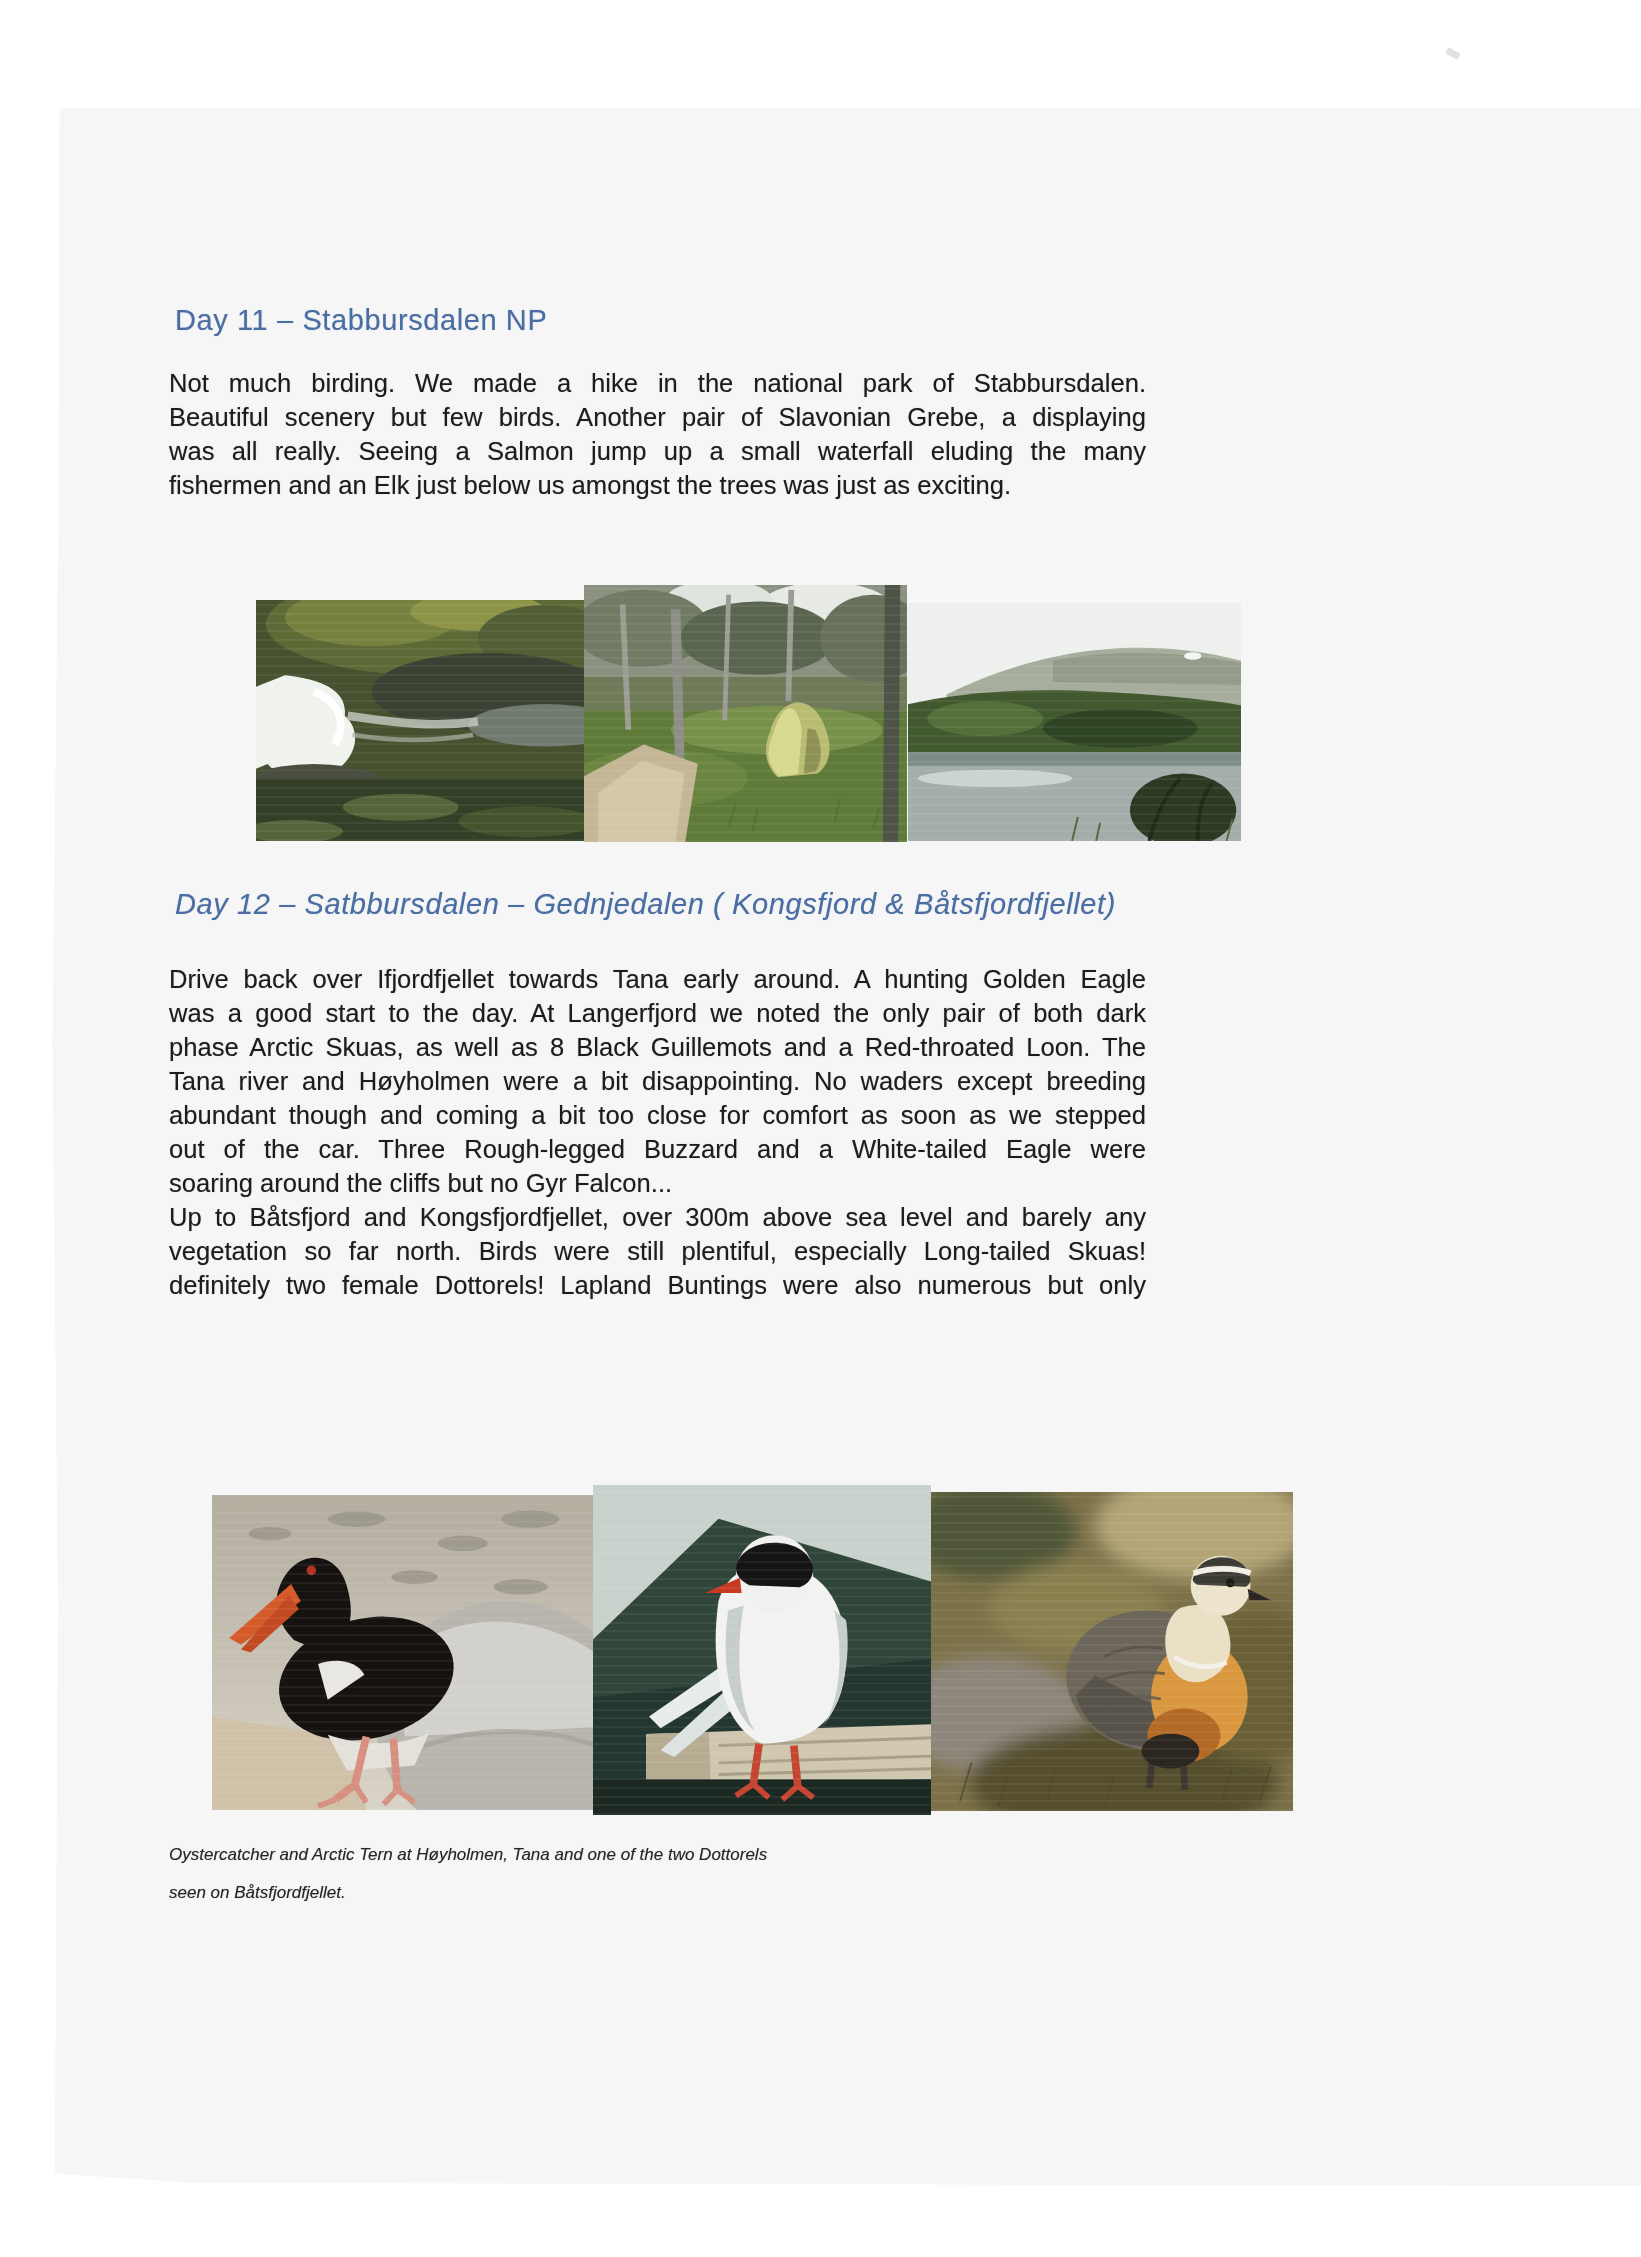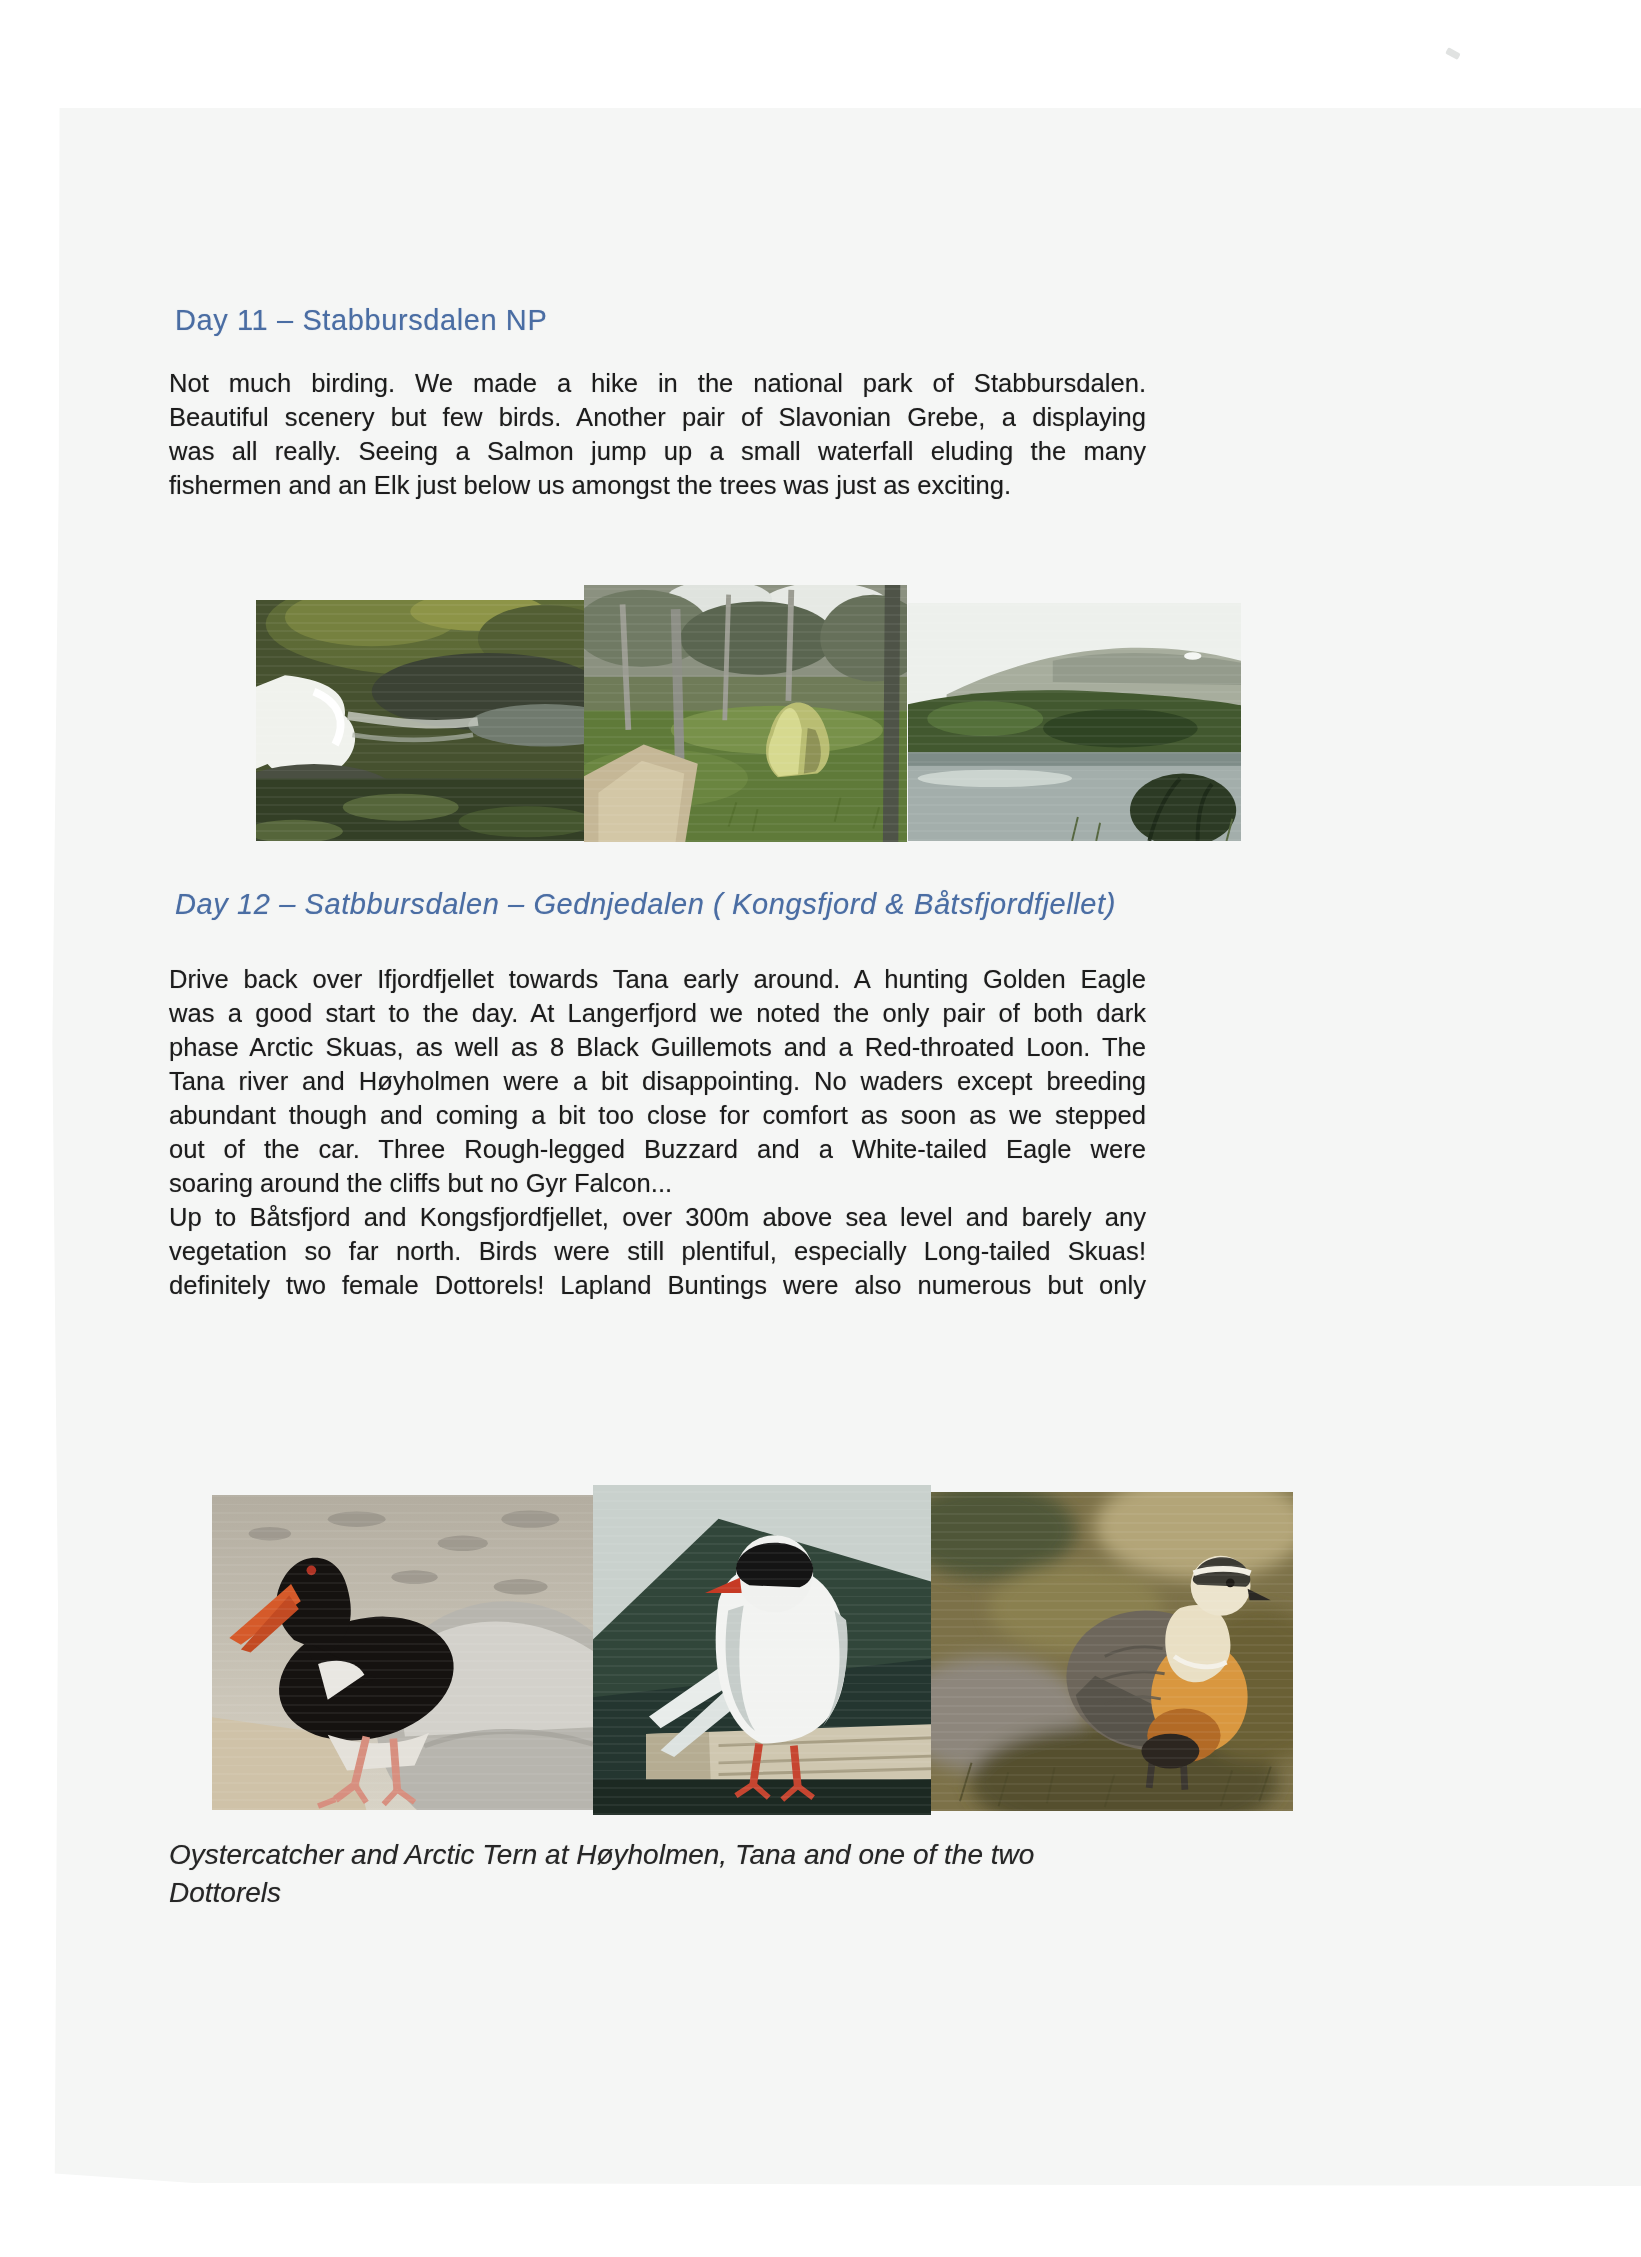--- a/index.html
+++ b/index.html
@@ -27,21 +27,21 @@
     text-shadow:0 0 1px rgba(74,109,163,.45);
     white-space:nowrap;
   }
   .textblock{
     position:absolute;left:169px;width:977px;
     font-size:25.6px;line-height:34px;
     text-shadow:0 0 1px rgba(40,40,40,.4);
   }
   .para .jline{text-align:justify;text-align-last:justify;}
   .para .jline.jlast{text-align-last:left;}
-  .caption{font-style:italic;font-size:28px;line-height:38px;color:#262626;}
+  .caption{font-style:italic;font-size:17px;line-height:38px;color:#262626;}
   .caption .jline{text-align:left;}
   .strip{position:absolute;}
   .photo{position:absolute;overflow:hidden;}
   .photo svg{display:block;width:100%;height:100%;}
   .photo::after{ 
     content:"";position:absolute;inset:0;pointer-events:none;
     background:repeating-linear-gradient(0deg,rgba(255,255,255,.06) 0 1.9px,rgba(0,0,0,0) 1.9px 8.7px);
   }
 </style>
 </head>
@@ -280,15 +280,16 @@
             <path d="M175,195 C198,186 222,184 242,188"></path>
             <path d="M180,220 C200,212 220,210 238,214"></path>
           </g>
         </g>
       </svg>
     </div>
   </div>
 
   <div class="textblock caption" style="top:1836px;">
       <div class="jline">Oystercatcher and Arctic Tern at Høyholmen, Tana and one of the two Dottorels</div>
+      <div class="jline jlast">seen on Båtsfjordfjellet.</div>
     </div>
 </div>
 
 
 </body></html>

